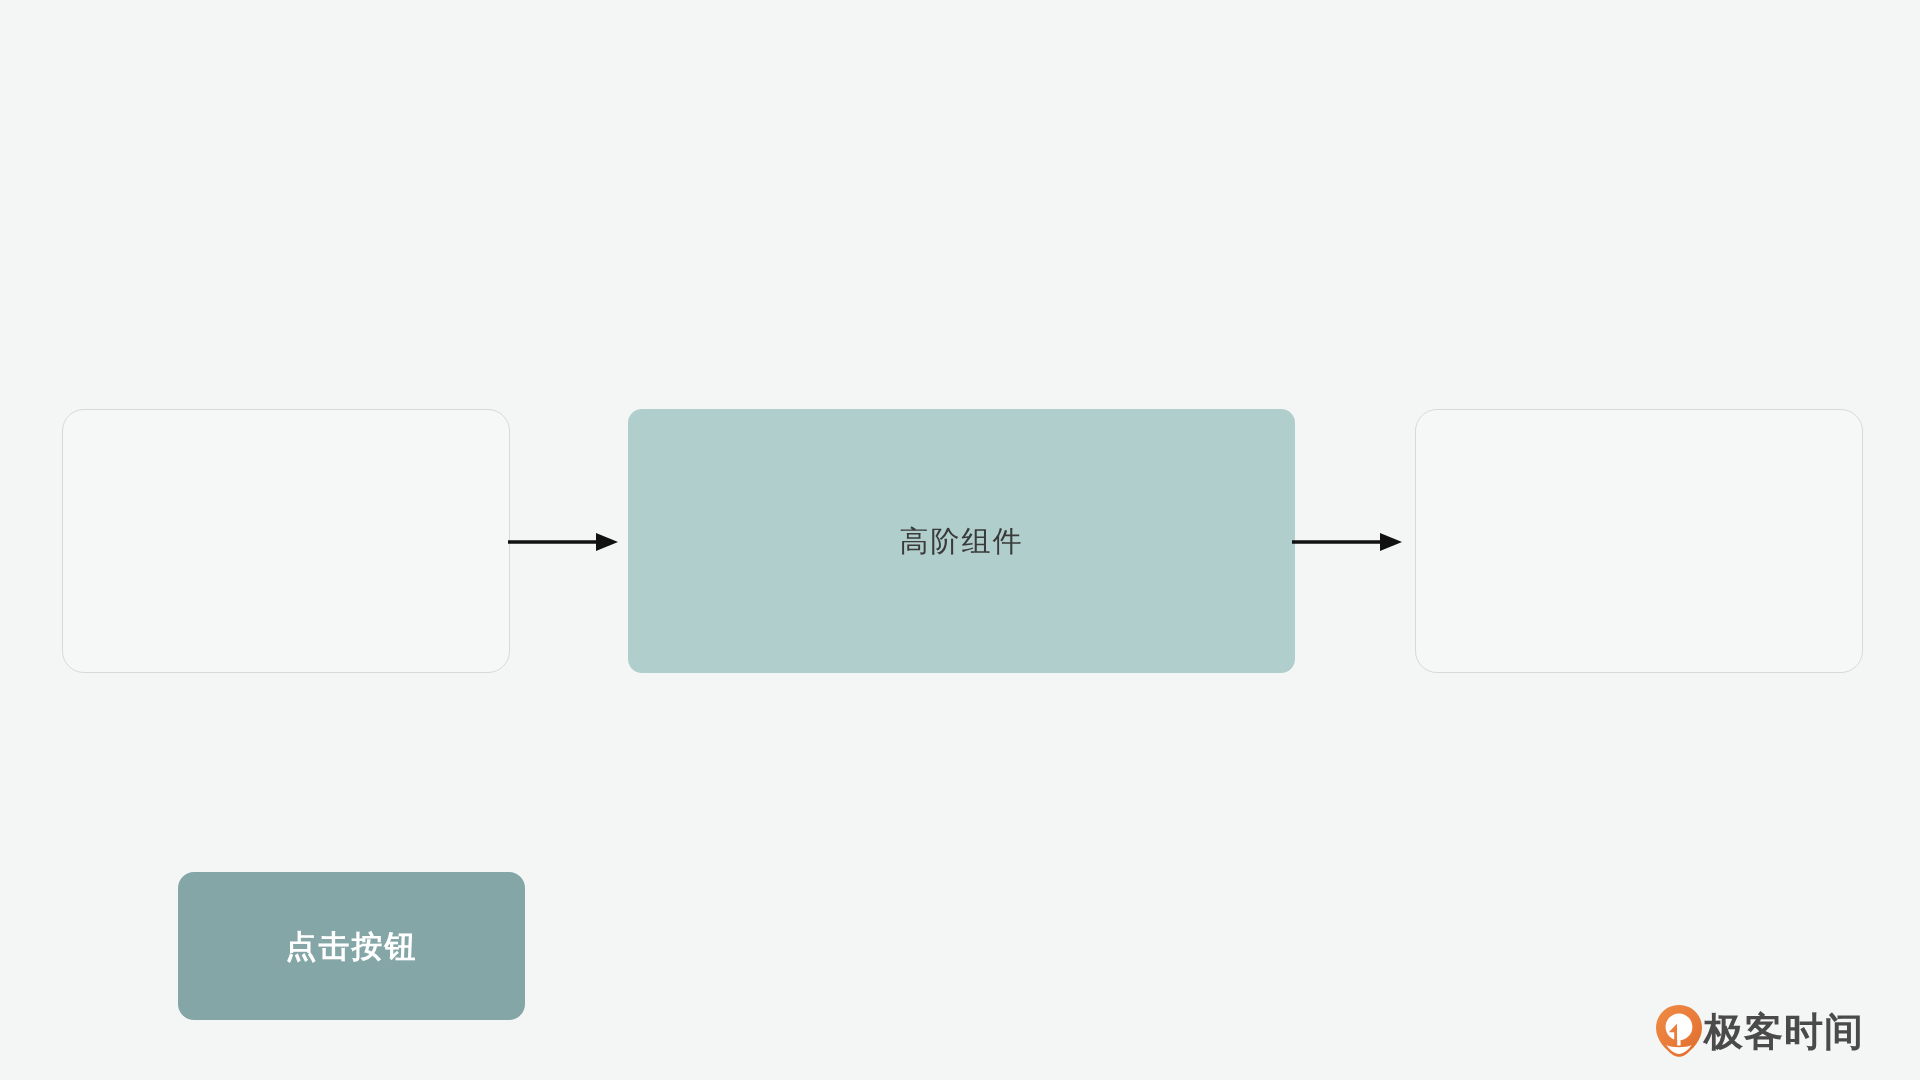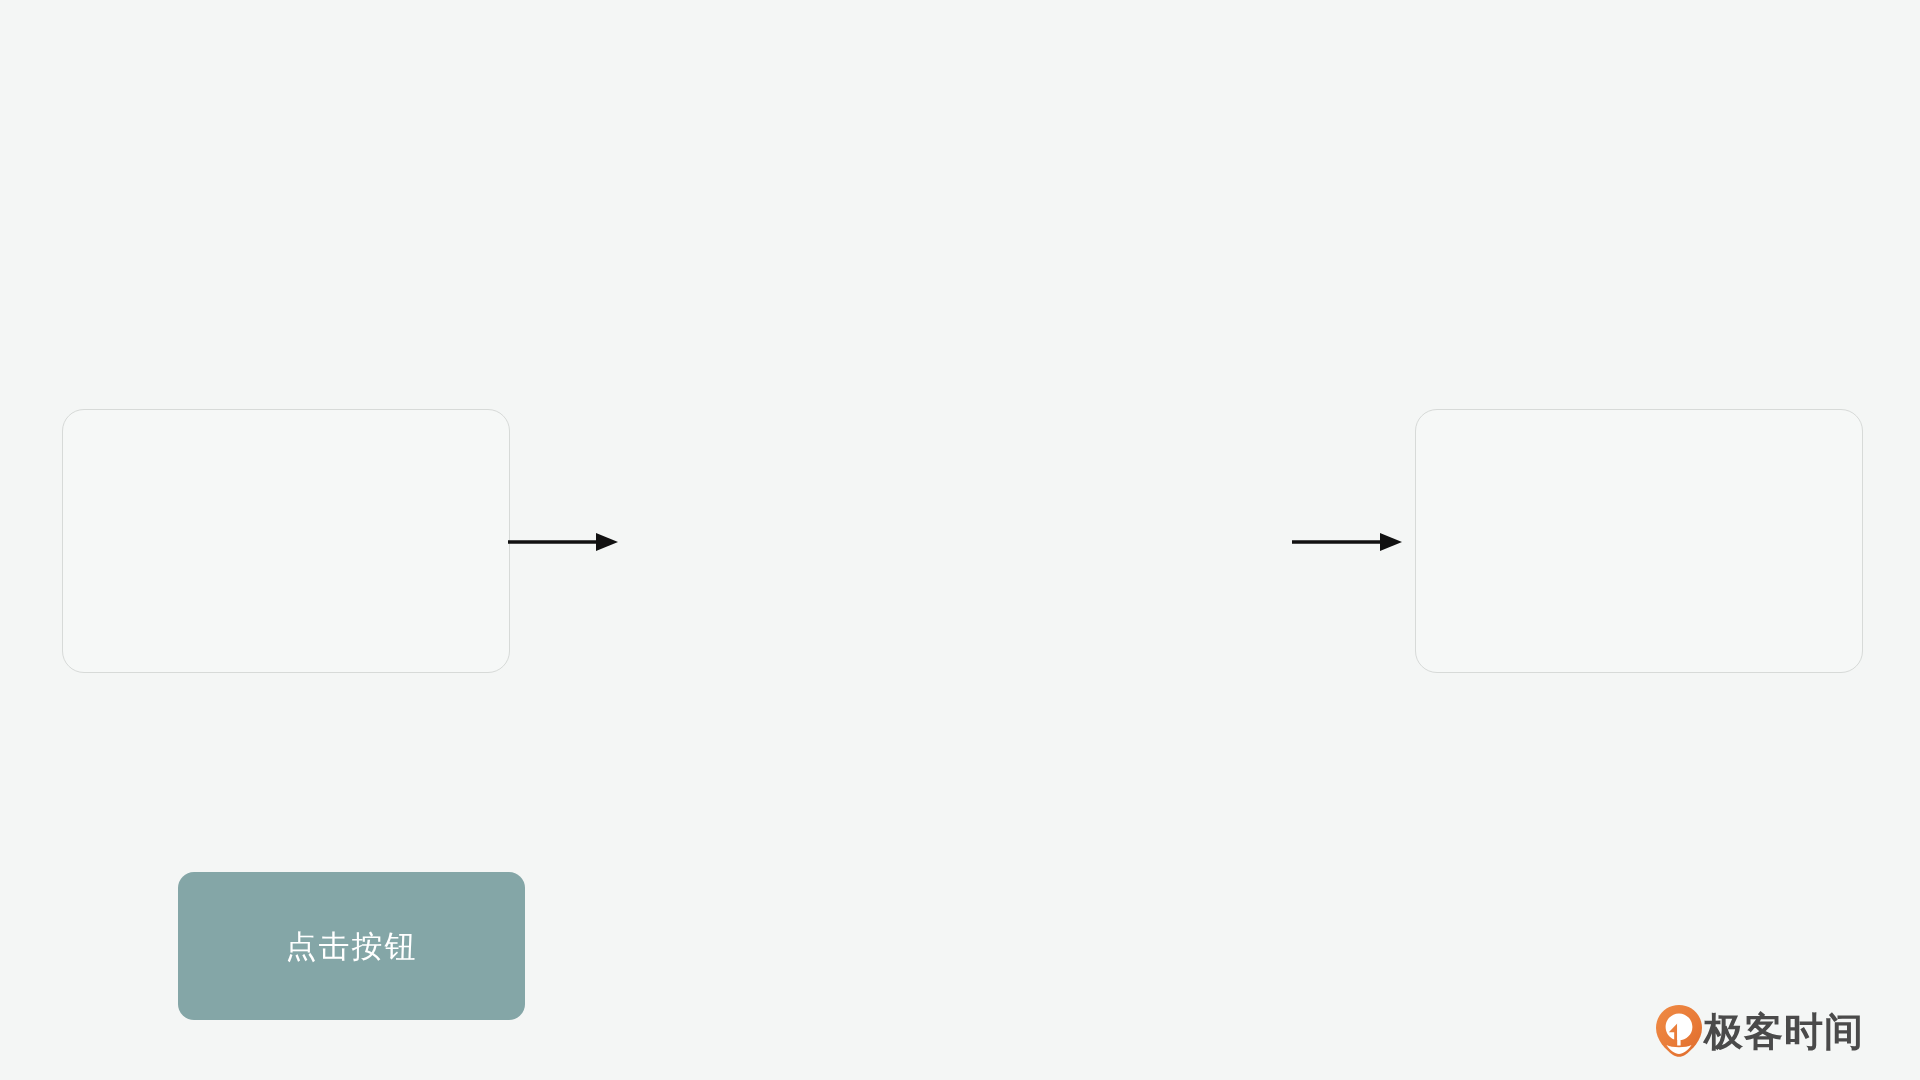--- a/index.html
+++ b/index.html
@@ -58,21 +58,21 @@
     border-radius: 16px;
     display: flex;
     align-items: center;
     justify-content: center;
     box-sizing: border-box;
     cursor: pointer;
   }
   #btn-left .btn-label {
     color: #ffffff;
     font-size: 31px;
-    font-weight: normal;
+    font-weight: bold;
     letter-spacing: 2px;
     line-height: 1;
     user-select: none;
   }
 
   
   #hoc-box {
     position: absolute;
     left: 628px;
     top: 409px;
@@ -136,20 +136,23 @@
     <div id="btn-left">
       <span class="btn-label">点击按钮</span>
     </div>
   </div>
 
   <svg class="arrow" id="arrow-1" width="110" height="36" viewBox="0 0 110 36">
     <line x1="0" y1="18" x2="92" y2="18" stroke="#111111" stroke-width="3.5"></line>
     <polygon points="88,9 110,18 88,27" fill="#111111"></polygon>
   </svg>
 
+  <div id="hoc-box">
+    <span class="hoc-label">高阶组件</span>
+  </div>
 
   <svg class="arrow" id="arrow-2" width="110" height="36" viewBox="0 0 110 36">
     <line x1="0" y1="18" x2="92" y2="18" stroke="#111111" stroke-width="3.5"></line>
     <polygon points="88,9 110,18 88,27" fill="#111111"></polygon>
   </svg>
 
   <div class="card" id="card-right">
     
   </div>
 

